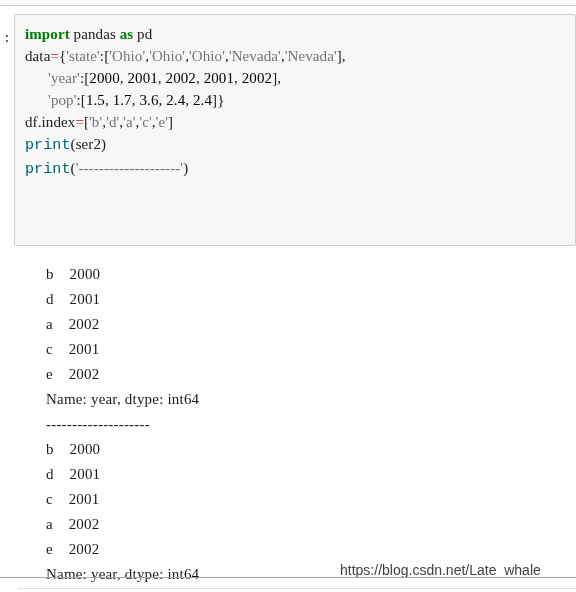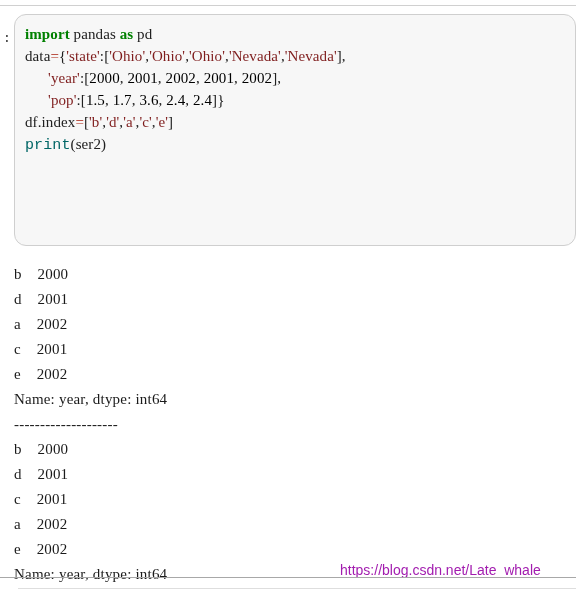--- a/index.html
+++ b/index.html
@@ -44,68 +44,69 @@
     font-size: 13px;
     line-height: 22px;
     padding-top: 14px;
     user-select: none;
   }
 
   .code-box {
     flex: 1 1 auto;
     background: #f7f7f7;
     border: 1px solid #cfcfcf;
-    border-radius: 12px;
+    border-radius: 2px;
     padding: 8px 6px 8px 10px;
     box-sizing: border-box;
     min-height: 232px;
   }
 
   .code-line {
     font-family: "Liberation Serif", "DejaVu Serif", serif;
     font-size: 15px;
     line-height: 22px;
     white-space: pre;
     color: #202020;
     letter-spacing: 0.1px;
   }
 
   
   .tok-kw      { color: #008000; font-weight: bold; }
   .tok-builtin { color: #006666; font-family: Liberation Mono, monospace; }
-  .tok-str     { color: #7f1d1d; }
+  .tok-str     { color: #737373; }
   .tok-num     { color: #000000; }
   .tok-op      { color: #aa2211; }
   .tok-plain   { color: #202020; }
   .tok-punct   { color: #202020; }
 
   
   .output-area {
     position: absolute;
     left: 14px;
     top: 262px;
     width: 550px;
   }
   .out-line {
     font-family: "Liberation Serif", "DejaVu Serif", serif;
     font-size: 15px;
     line-height: 25px;
     white-space: pre;
     color: #1a1a1a;
     letter-spacing: 0.2px;
+    margin-left: 32px;
   }
 
   
   .watermark {
     position: absolute;
     left: 340px;
     top: 562px;
     font-family: "Liberation Sans", sans-serif;
     font-size: 14px;
-    color: #a21caf;
+    color: #404040;
     white-space: nowrap;
     user-select: none;
   }
 
   
   .bottom-rule-1 {
     position: absolute;
     left: 0;
     top: 577px;
     width: 576px;
@@ -129,20 +130,21 @@
 <div class="cell-row">
   <div class="prompt-marker">:</div>
 
   <div class="code-box" id="code-box">
       <div class="code-line"><span class="tok-kw">import</span><span class="tok-plain"> pandas </span><span class="tok-kw">as</span><span class="tok-plain"> pd</span></div>
       <div class="code-line"><span class="tok-plain">data</span><span class="tok-op">=</span><span class="tok-punct">{</span><span class="tok-str">'state'</span><span class="tok-punct">:</span><span class="tok-punct">[</span><span class="tok-str">'Ohio'</span><span class="tok-punct">,</span><span class="tok-str">'Ohio'</span><span class="tok-punct">,</span><span class="tok-str">'Ohio'</span><span class="tok-punct">,</span><span class="tok-str">'Nevada'</span><span class="tok-punct">,</span><span class="tok-str">'Nevada'</span><span class="tok-punct">],</span></div>
       <div class="code-line"><span class="tok-plain">      </span><span class="tok-str">'year'</span><span class="tok-punct">:</span><span class="tok-punct">[</span><span class="tok-num">2000</span><span class="tok-punct">, </span><span class="tok-num">2001</span><span class="tok-punct">, </span><span class="tok-num">2002</span><span class="tok-punct">, </span><span class="tok-num">2001</span><span class="tok-punct">, </span><span class="tok-num">2002</span><span class="tok-punct">],</span></div>
       <div class="code-line"><span class="tok-plain">      </span><span class="tok-str">'pop'</span><span class="tok-punct">:</span><span class="tok-punct">[</span><span class="tok-num">1.5</span><span class="tok-punct">, </span><span class="tok-num">1.7</span><span class="tok-punct">, </span><span class="tok-num">3.6</span><span class="tok-punct">, </span><span class="tok-num">2.4</span><span class="tok-punct">, </span><span class="tok-num">2.4</span><span class="tok-punct">]}</span></div>
       <div class="code-line"><span class="tok-plain">df.index</span><span class="tok-op">=</span><span class="tok-punct">[</span><span class="tok-str">'b'</span><span class="tok-punct">,</span><span class="tok-str">'d'</span><span class="tok-punct">,</span><span class="tok-str">'a'</span><span class="tok-punct">,</span><span class="tok-str">'c'</span><span class="tok-punct">,</span><span class="tok-str">'e'</span><span class="tok-punct">]</span></div>
       <div class="code-line"><span class="tok-builtin">print</span><span class="tok-punct">(</span><span class="tok-plain">ser2</span><span class="tok-punct">)</span></div>
+      <div class="code-line"><span class="tok-builtin">print</span><span class="tok-punct">(</span><span class="tok-str">'--------------------'</span><span class="tok-punct">)</span></div>
     </div>
 </div>
 
 <div class="output-area" id="output-area">
     <div class="out-line">b    2000</div>
     <div class="out-line">d    2001</div>
     <div class="out-line">a    2002</div>
     <div class="out-line">c    2001</div>
     <div class="out-line">e    2002</div>
     <div class="out-line">Name: year, dtype: int64</div>

